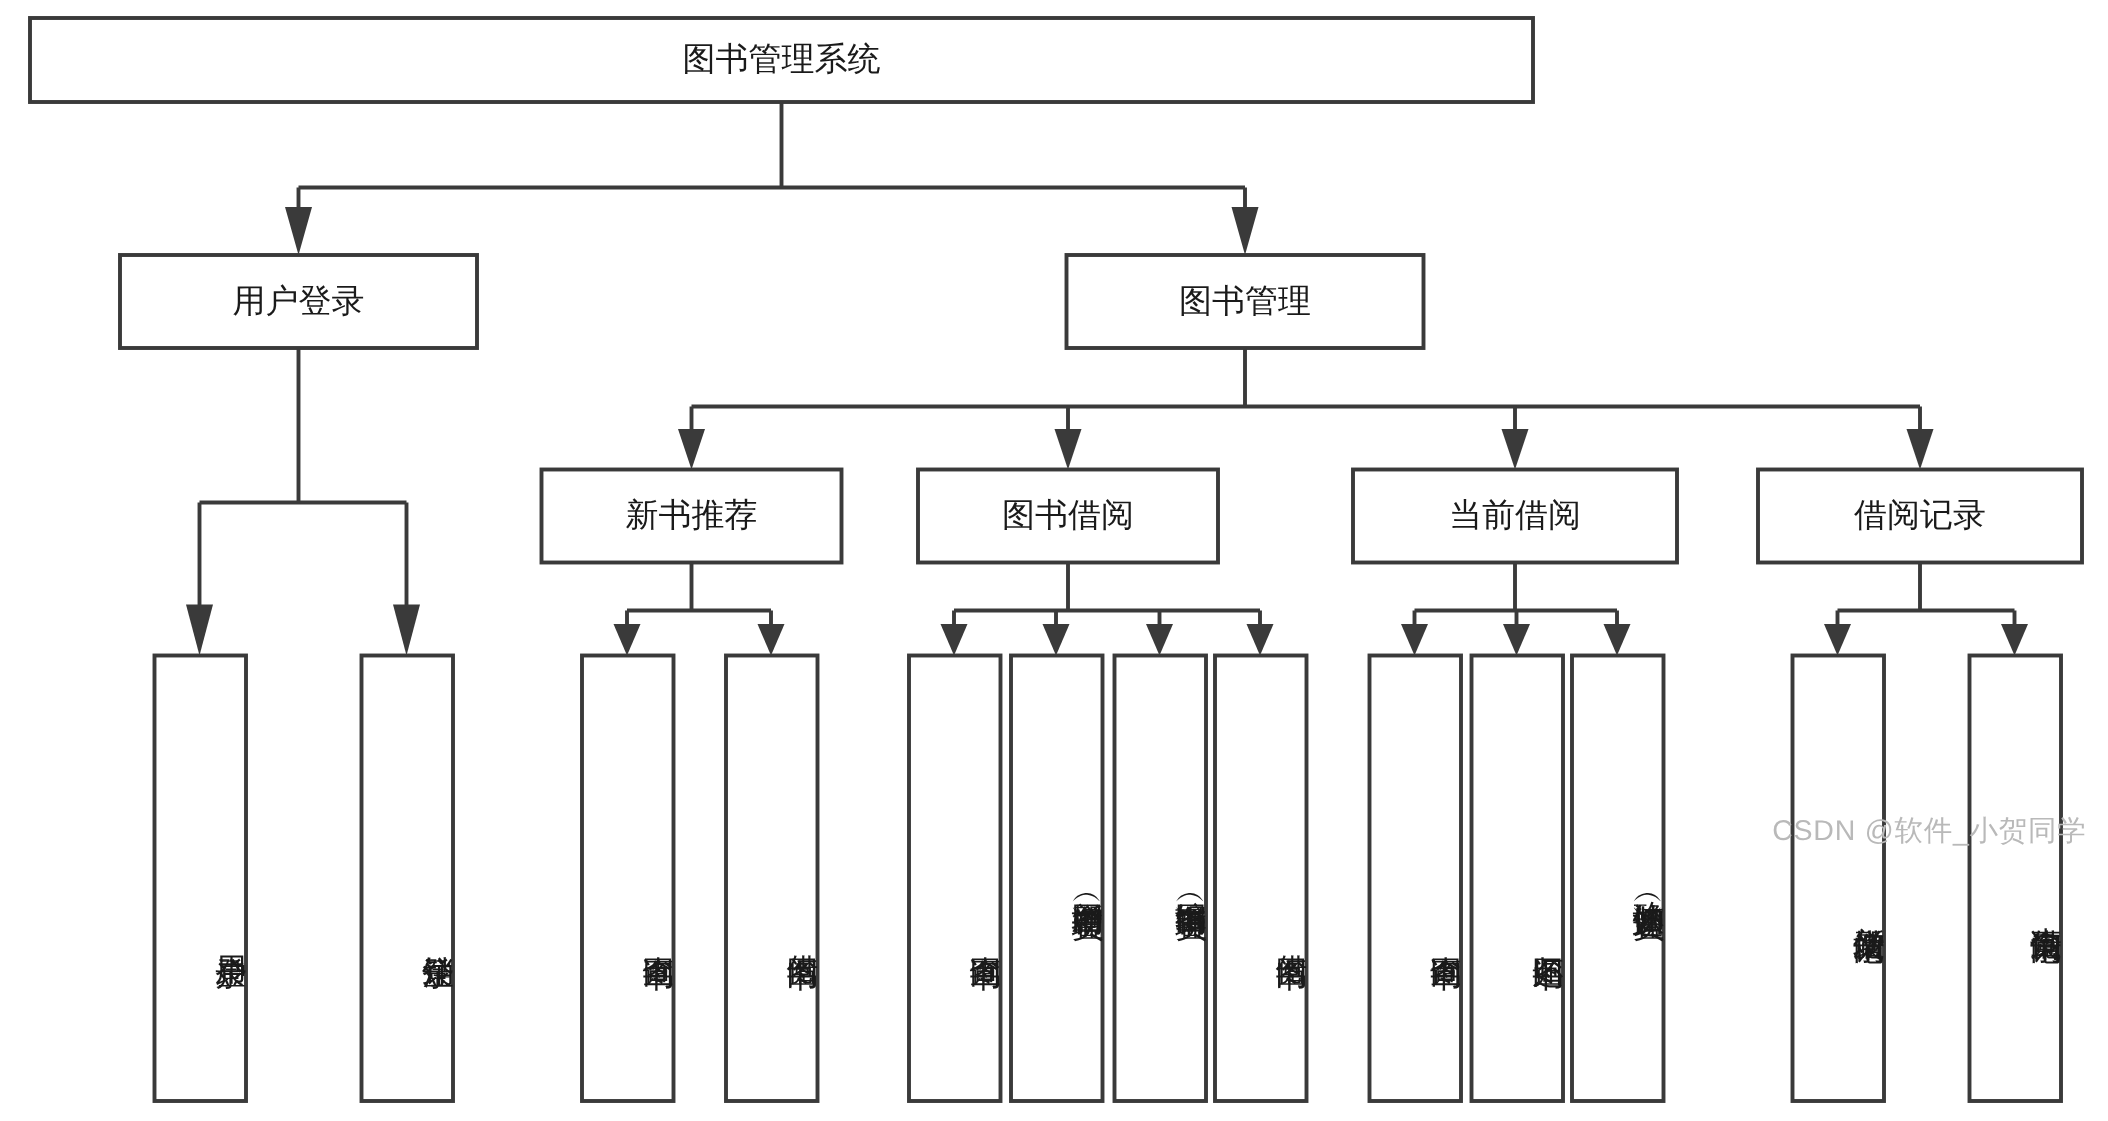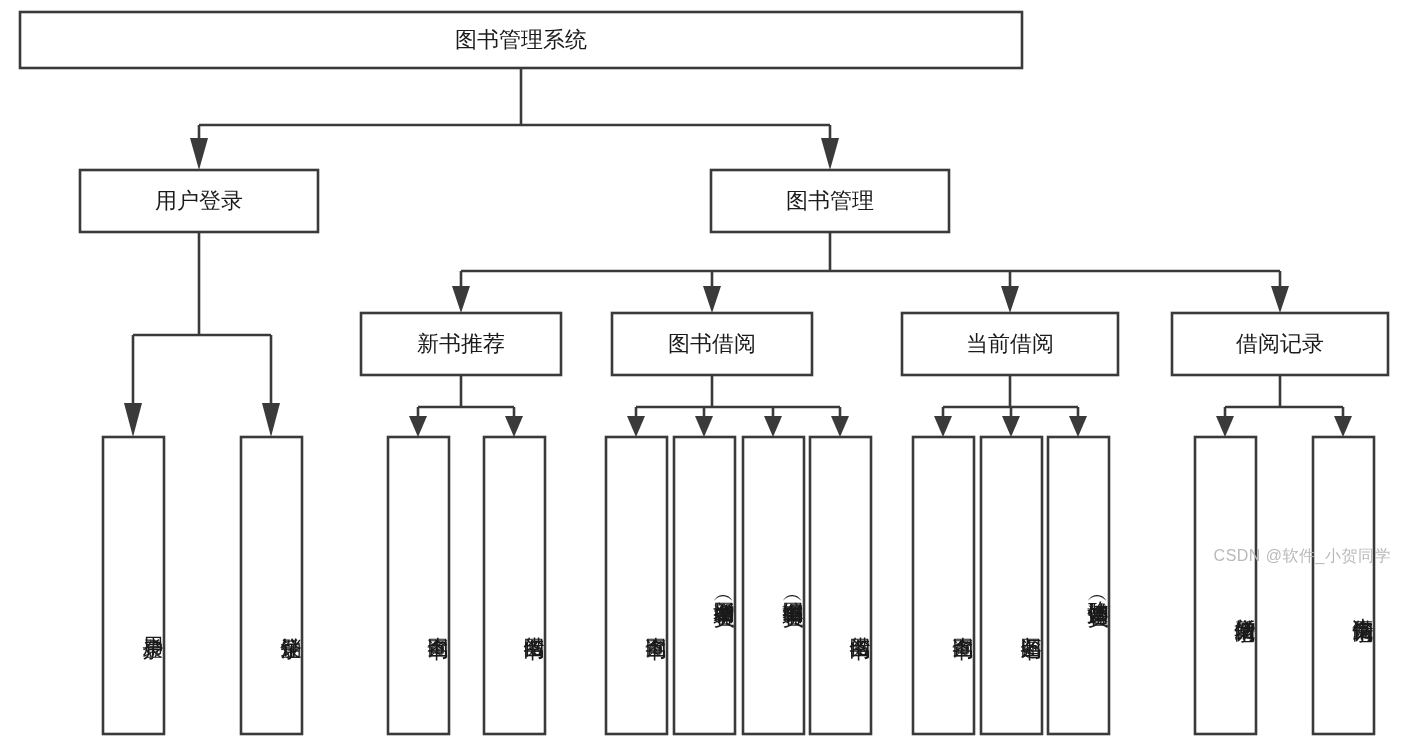--- a/index.html
+++ b/index.html
@@ -61,21 +61,21 @@
     display: flex;
     align-items: flex-start;
     justify-content: center;
     pointer-events: none;
   }
   .watermark {
     position: absolute;
     right: 14px;
     bottom: 6px;
     font-family: "Liberation Sans", "DejaVu Sans", sans-serif;
-    font-size: 16px;
+    font-size: 19px;
     color: #b9b9b9;
     white-space: nowrap;
     letter-spacing: 0.5px;
   }
 </style>
 </head>
 <body>
 
 <div id="diagram-root">
 

